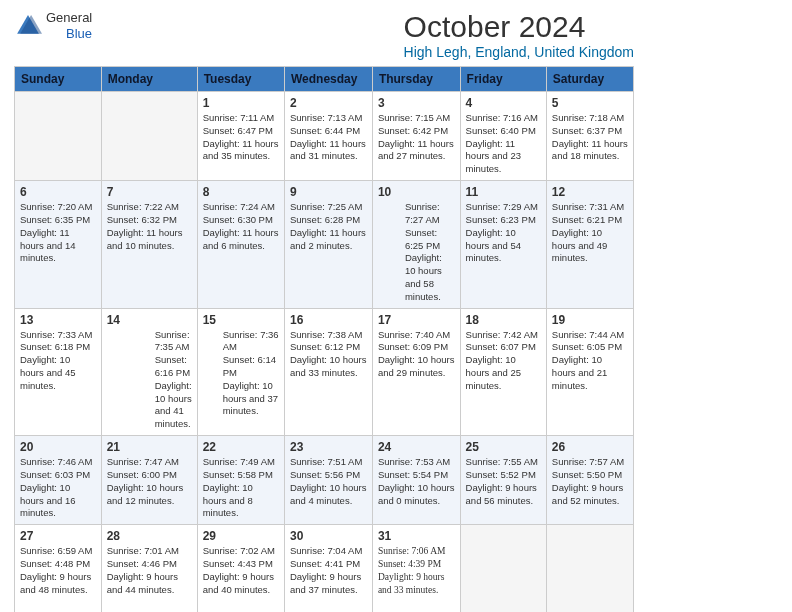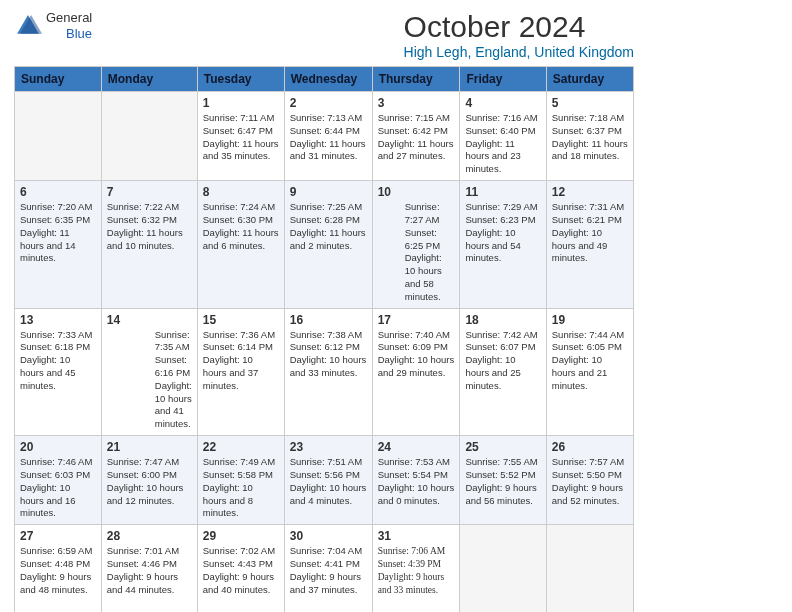--- a/index.html
+++ b/index.html
@@ -217,21 +217,21 @@
 Daylight: 10 hours and 45 minutes.</div>
           </td>
           <td>
             <span class="day-number">14</span>
             <div class="cell-info" style="white-space: pre-line; margin-left: 48px;">Sunrise: 7:35 AM
 Sunset: 6:16 PM
 Daylight: 10 hours and 41 minutes.</div>
           </td>
           <td>
             <span class="day-number">15</span>
-            <div class="cell-info" style="white-space: pre-line;">Sunrise: 7:36 AM
+            <div class="cell-info" style="white-space: pre-line; margin-left: 20px;">Sunrise: 7:36 AM
 Sunset: 6:14 PM
 Daylight: 10 hours and 37 minutes.</div>
           </td>
           <td>
             <span class="day-number">16</span>
             <div class="cell-info" style="white-space: pre-line;">Sunrise: 7:38 AM
 Sunset: 6:12 PM
 Daylight: 10 hours and 33 minutes.</div>
           </td>
           <td>

